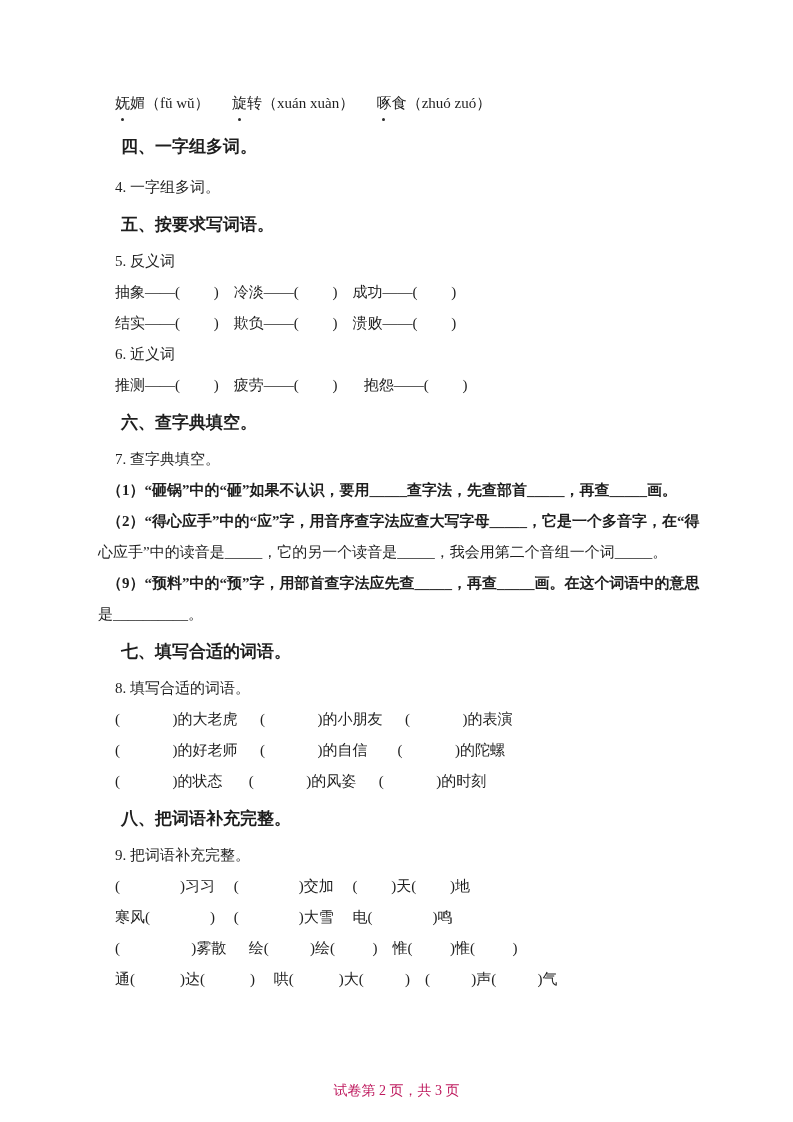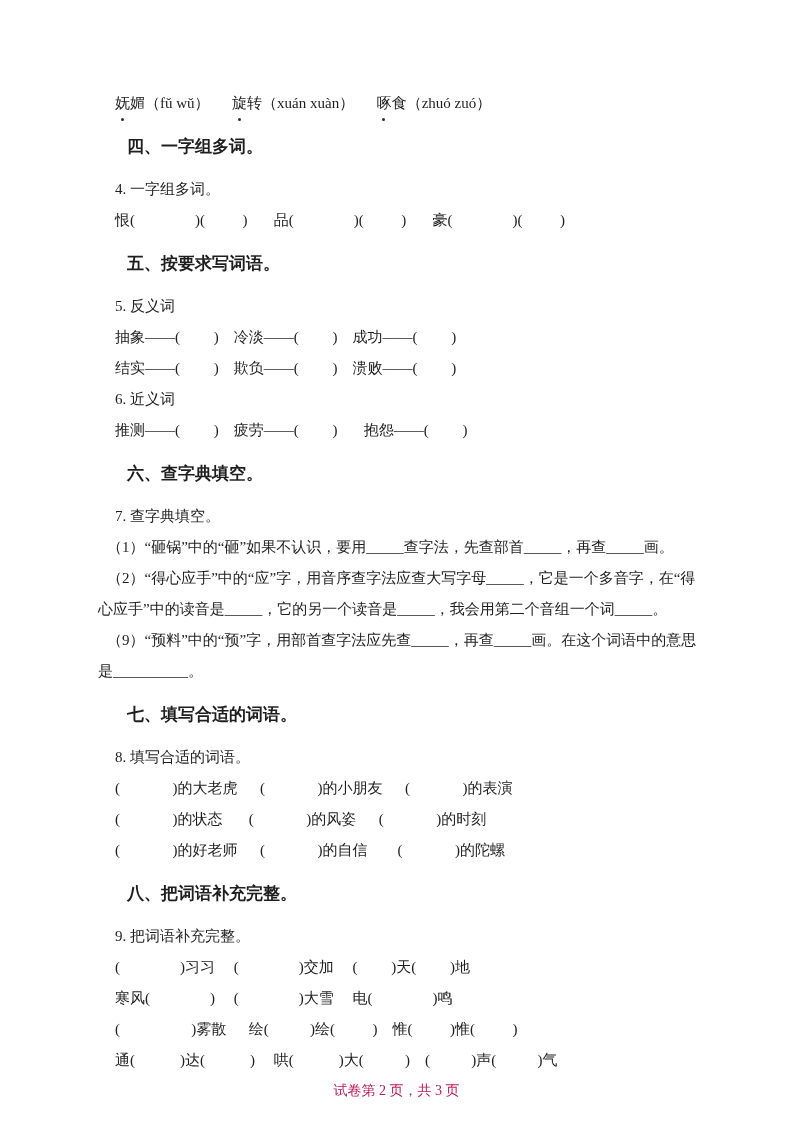--- a/index.html
+++ b/index.html
@@ -23,26 +23,26 @@
     height: 31px;
     line-height: 31px;
     font-size: 15px;
     white-space: pre;
   }
   .heading {
     height: 31px;
     line-height: 31px;
     font-size: 17px;
     font-weight: bold;
-    margin: 12px;
+    margin: 6px;
     white-space: pre;
   }
   .gap-a { margin-top: 12px; }
   .gap-b { margin-top: 10px; }
-  .para   { margin-left: -8px; }
+  .para   { margin-left: -8px; font-weight: bold; }
   .cont   { margin-left: -17px; }
   .emph   { position: relative; display: inline-block; }
   .emph::after {
     content: "";
     position: absolute;
     left: 50%;
     margin-left: -2px;
     bottom: -2px;
     width: 3px;
     height: 3px;
@@ -64,42 +64,41 @@
 </head>
 <body>
 
 <div class="page">
   <div class="content">
 
     <div class="line"><span class="emph">妩</span>媚（fǔ wǔ）      <span class="emph">旋</span>转（xuán xuàn）      <span class="emph">啄</span>食（zhuó zuó）</div>
 
     <h2 class="heading gap-a">四、一字组多词。</h2>
     <div class="line gap-b">4. 一字组多词。</div>
-    <div class="line">恨(                )(          )       品(                )(          )       豪(                )(          )</div>
 
     <h2 class="heading">五、按要求写词语。</h2>
     <div class="line">5. 反义词</div>
     <div class="line">抽象——(         )    冷淡——(         )    成功——(         )</div>
     <div class="line">结实——(         )    欺负——(         )    溃败——(         )</div>
     <div class="line">6. 近义词</div>
     <div class="line">推测——(         )    疲劳——(         )       抱怨——(         )</div>
 
     <h2 class="heading">六、查字典填空。</h2>
     <div class="line">7. 查字典填空。</div>
     <div class="line para">（1）“砸锅”中的“砸”如果不认识，要用_____查字法，先查部首_____，再查_____画。</div>
     <div class="line para">（2）“得心应手”中的“应”字，用音序查字法应查大写字母_____，它是一个多音字，在“得</div>
     <div class="line cont">心应手”中的读音是_____，它的另一个读音是_____，我会用第二个音组一个词_____。</div>
     <div class="line para">（9）“预料”中的“预”字，用部首查字法应先查_____，再查_____画。在这个词语中的意思</div>
     <div class="line cont">是__________。</div>
 
     <h2 class="heading">七、填写合适的词语。</h2>
     <div class="line">8. 填写合适的词语。</div>
     <div class="line">(              )的大老虎      (              )的小朋友      (              )的表演</div>
+    <div class="line">(              )的好老师      (              )的自信        (              )的陀螺</div>
     <div class="line">(              )的状态       (              )的风姿      (              )的时刻</div>
-    <div class="line">(              )的好老师      (              )的自信        (              )的陀螺</div>
 
     <h2 class="heading">八、把词语补充完整。</h2>
     <div class="line">9. 把词语补充完整。</div>
     <div class="line">(                )习习     (                )交加     (         )天(         )地</div>
     <div class="line">寒风(                )     (                )大雪     电(                )鸣</div>
     <div class="line">(                   )雾散      绘(           )绘(          )    惟(          )惟(          )</div>
     <div class="line">通(            )达(            )     哄(            )大(           )    (           )声(           )气</div>
 
   </div>
 

